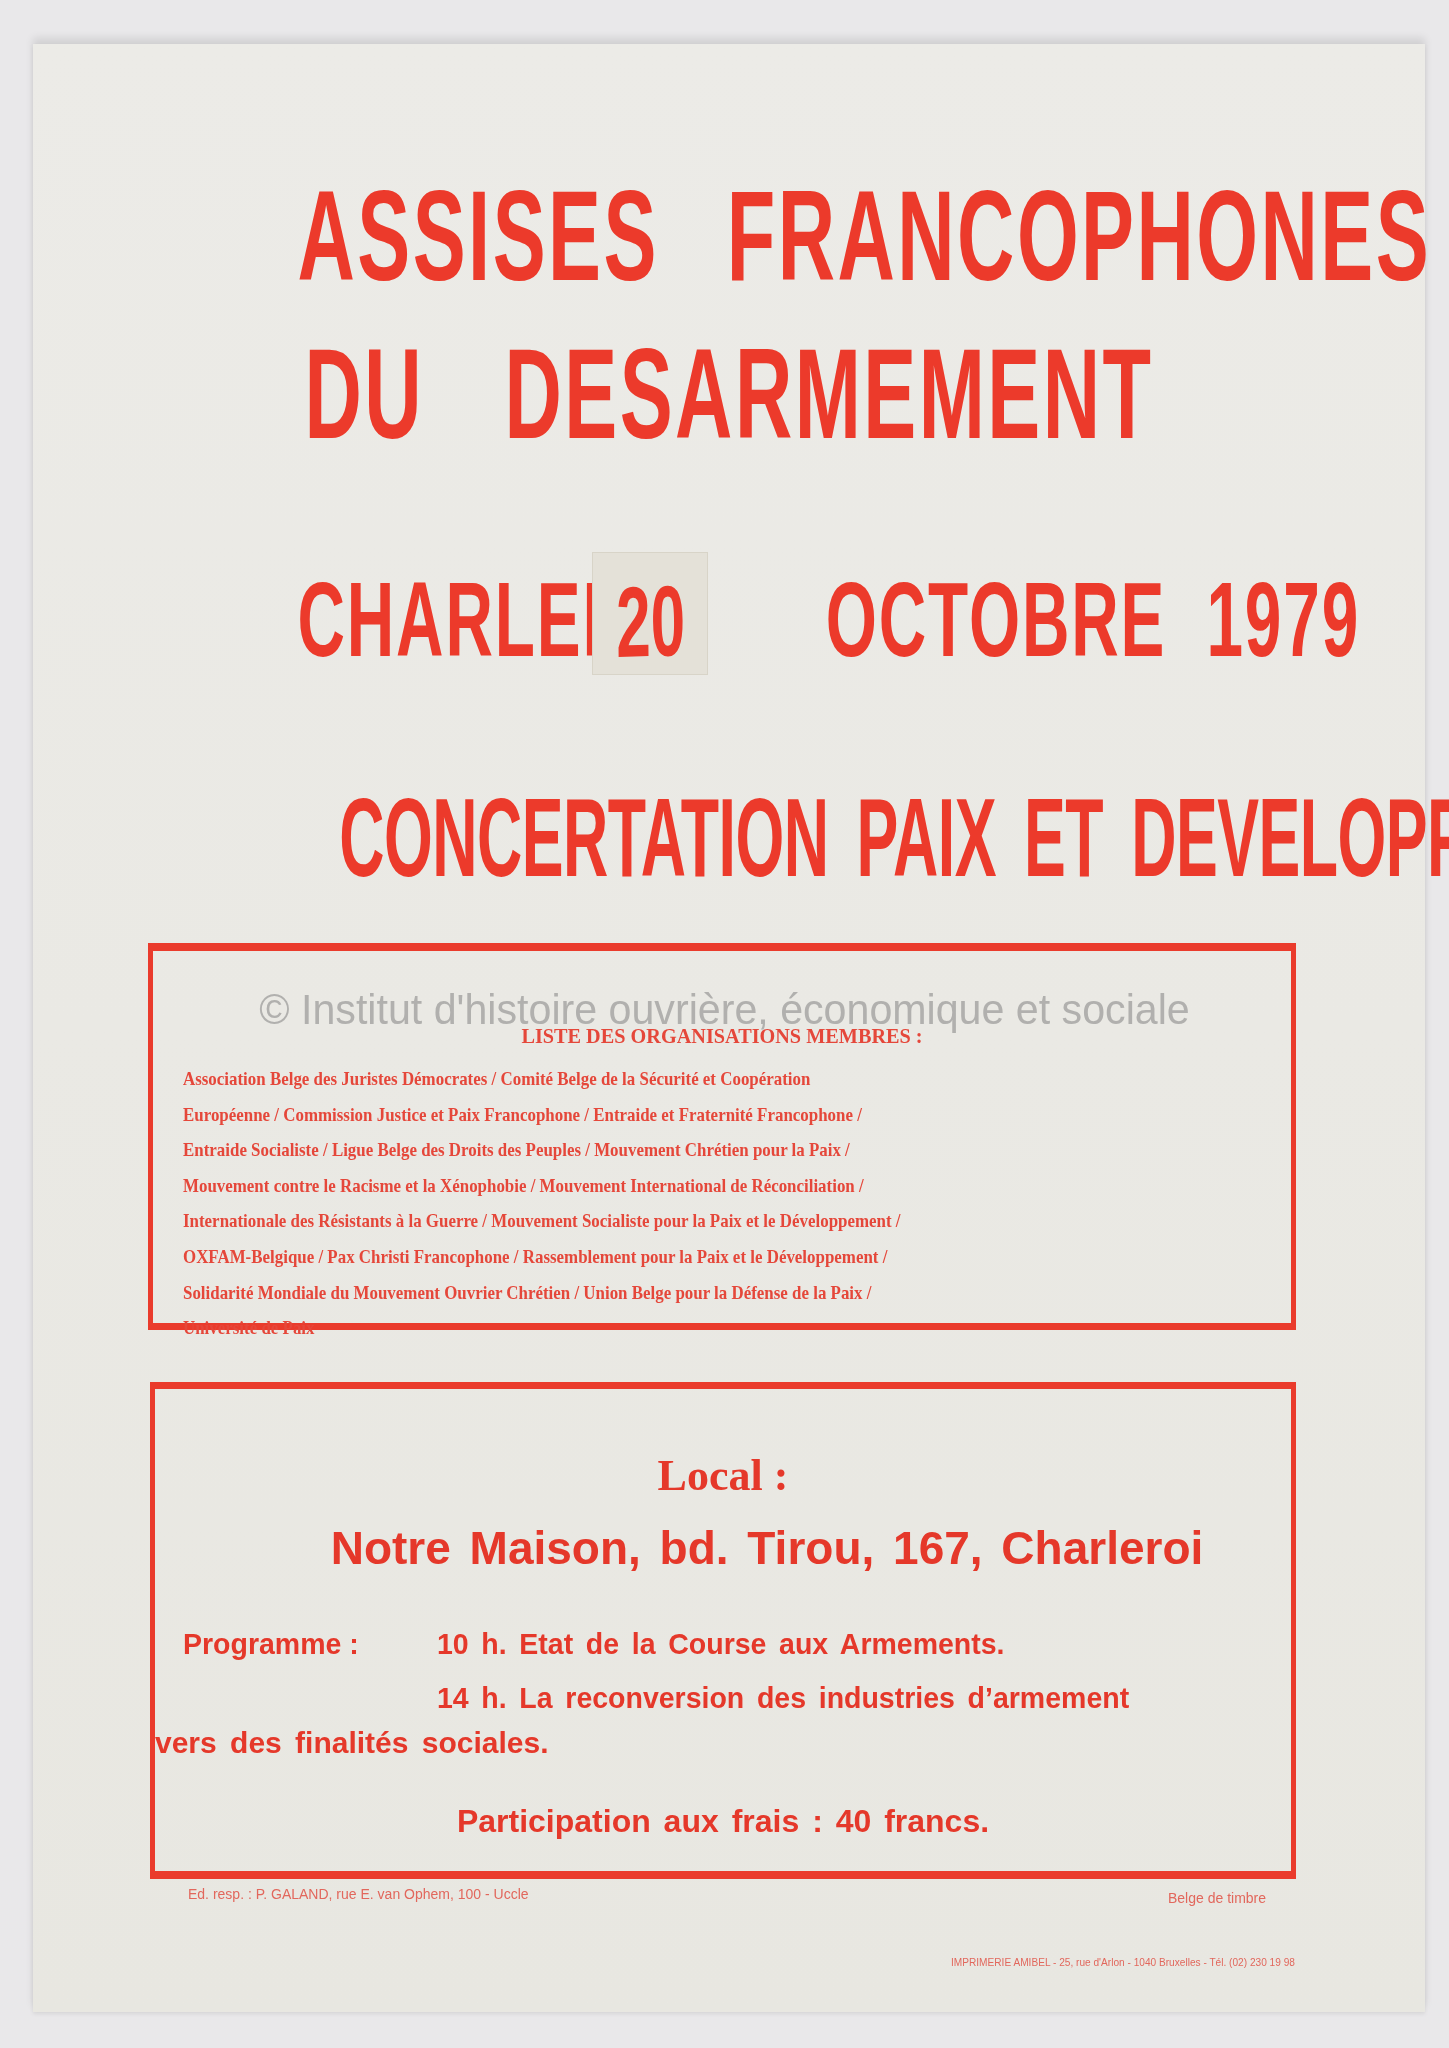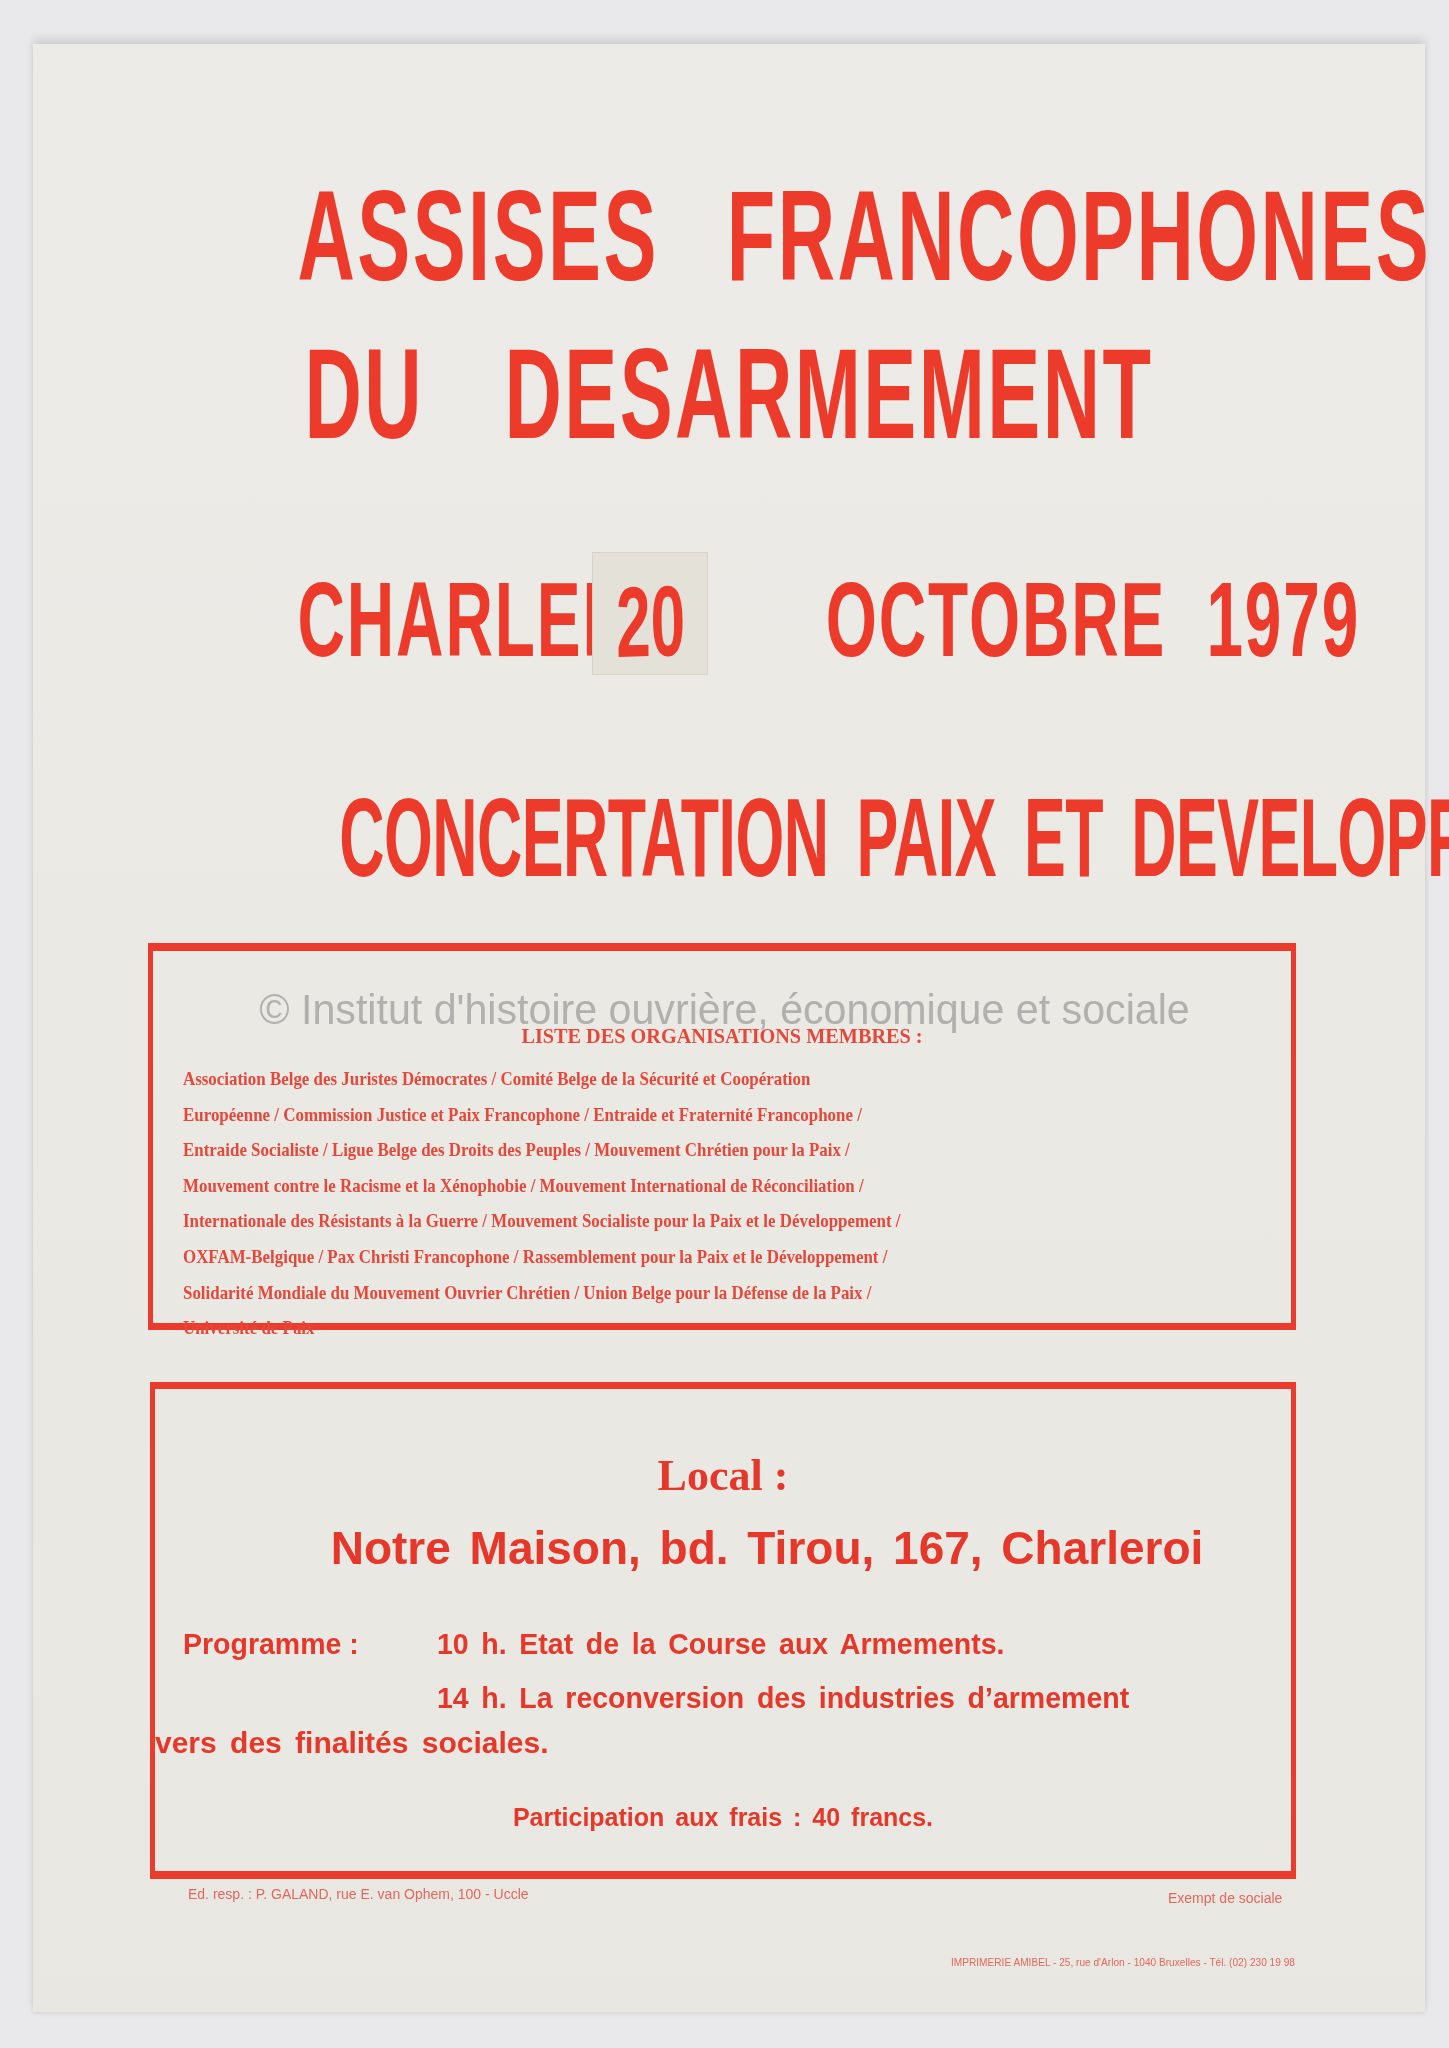--- a/index.html
+++ b/index.html
@@ -59,21 +59,21 @@
     transform: scaleX(0.98); letter-spacing: 0px; pointer-events: none;
   }
 
   .b2 { position: absolute; color: #e5382a; font-weight: bold; white-space: nowrap; }
   .local { left: 0; width: 100%; top: 61px; text-align: center; font-size: 44px; font-family: Liberation Serif, serif; }
   .addr { left: 0; width: 100%; top: 132px; text-align: center; font-size: 46px; word-spacing: 6px; margin-left: 44px; }
   .prog-label { left: 28px; top: 238px; font-size: 30px; transform: scaleX(0.95); transform-origin: left top; }
   .prog1 { left: 282px; top: 238px; font-size: 30px; word-spacing: 5px; transform: scaleX(0.95); transform-origin: left top; }
   .prog2 { left: 282px; top: 292px; font-size: 30px; word-spacing: 5px; transform: scaleX(0.95); transform-origin: left top; }
   .prog3 { left: 0; width: 100%; top: 337px; text-align: left; font-size: 30px; word-spacing: 5px; }
-  .fee { left: 0; width: 100%; top: 414px; text-align: center; font-size: 25px; word-spacing: 4px; }
+  .fee { left: 0; width: 100%; top: 414px; text-align: center; font-size: 32px; word-spacing: 4px; }
 
   .foot { position: absolute; font-family: "Liberation Sans", sans-serif; color: #e2675c; white-space: nowrap; }
   .ed { left: 155px; top: 1842px; font-size: 14px; }
   .exempt { left: 1135px; top: 1846px; font-size: 14px; }
   .impr { left: 918px; top: 1912px; font-size: 11px; transform: scaleX(0.92); transform-origin: left top; }
 </style>
 </head>
 <body>
 
 <div class="paper">
@@ -106,17 +106,17 @@
     <div class="b2 local">Local :</div>
     <div class="b2 addr">Notre  Maison, bd. Tirou, 167, Charleroi</div>
     <div class="b2 prog-label">Programme :</div>
     <div class="b2 prog1">10 h. Etat de la Course aux Armements.</div>
     <div class="b2 prog2">14 h. La reconversion des industries d’armement</div>
     <div class="b2 prog3">vers des finalités sociales.</div>
     <div class="b2 fee">Participation aux frais : 40 francs.</div>
   </div>
 
   <div class="foot ed">Ed. resp. : P. GALAND, rue E. van Ophem, 100 - Uccle</div>
-  <div class="foot exempt">Exempt de sociale</div>
+  <div class="foot exempt">Belge de timbre</div>
   <div class="foot impr">IMPRIMERIE AMIBEL - 25, rue d'Arlon - 1040 Bruxelles - Tél. (02) 230 19 98</div>
 </div>
 
 <div class="watermark">© Institut d'histoire ouvrière, économique et sociale</div>
 
 </body></html>

